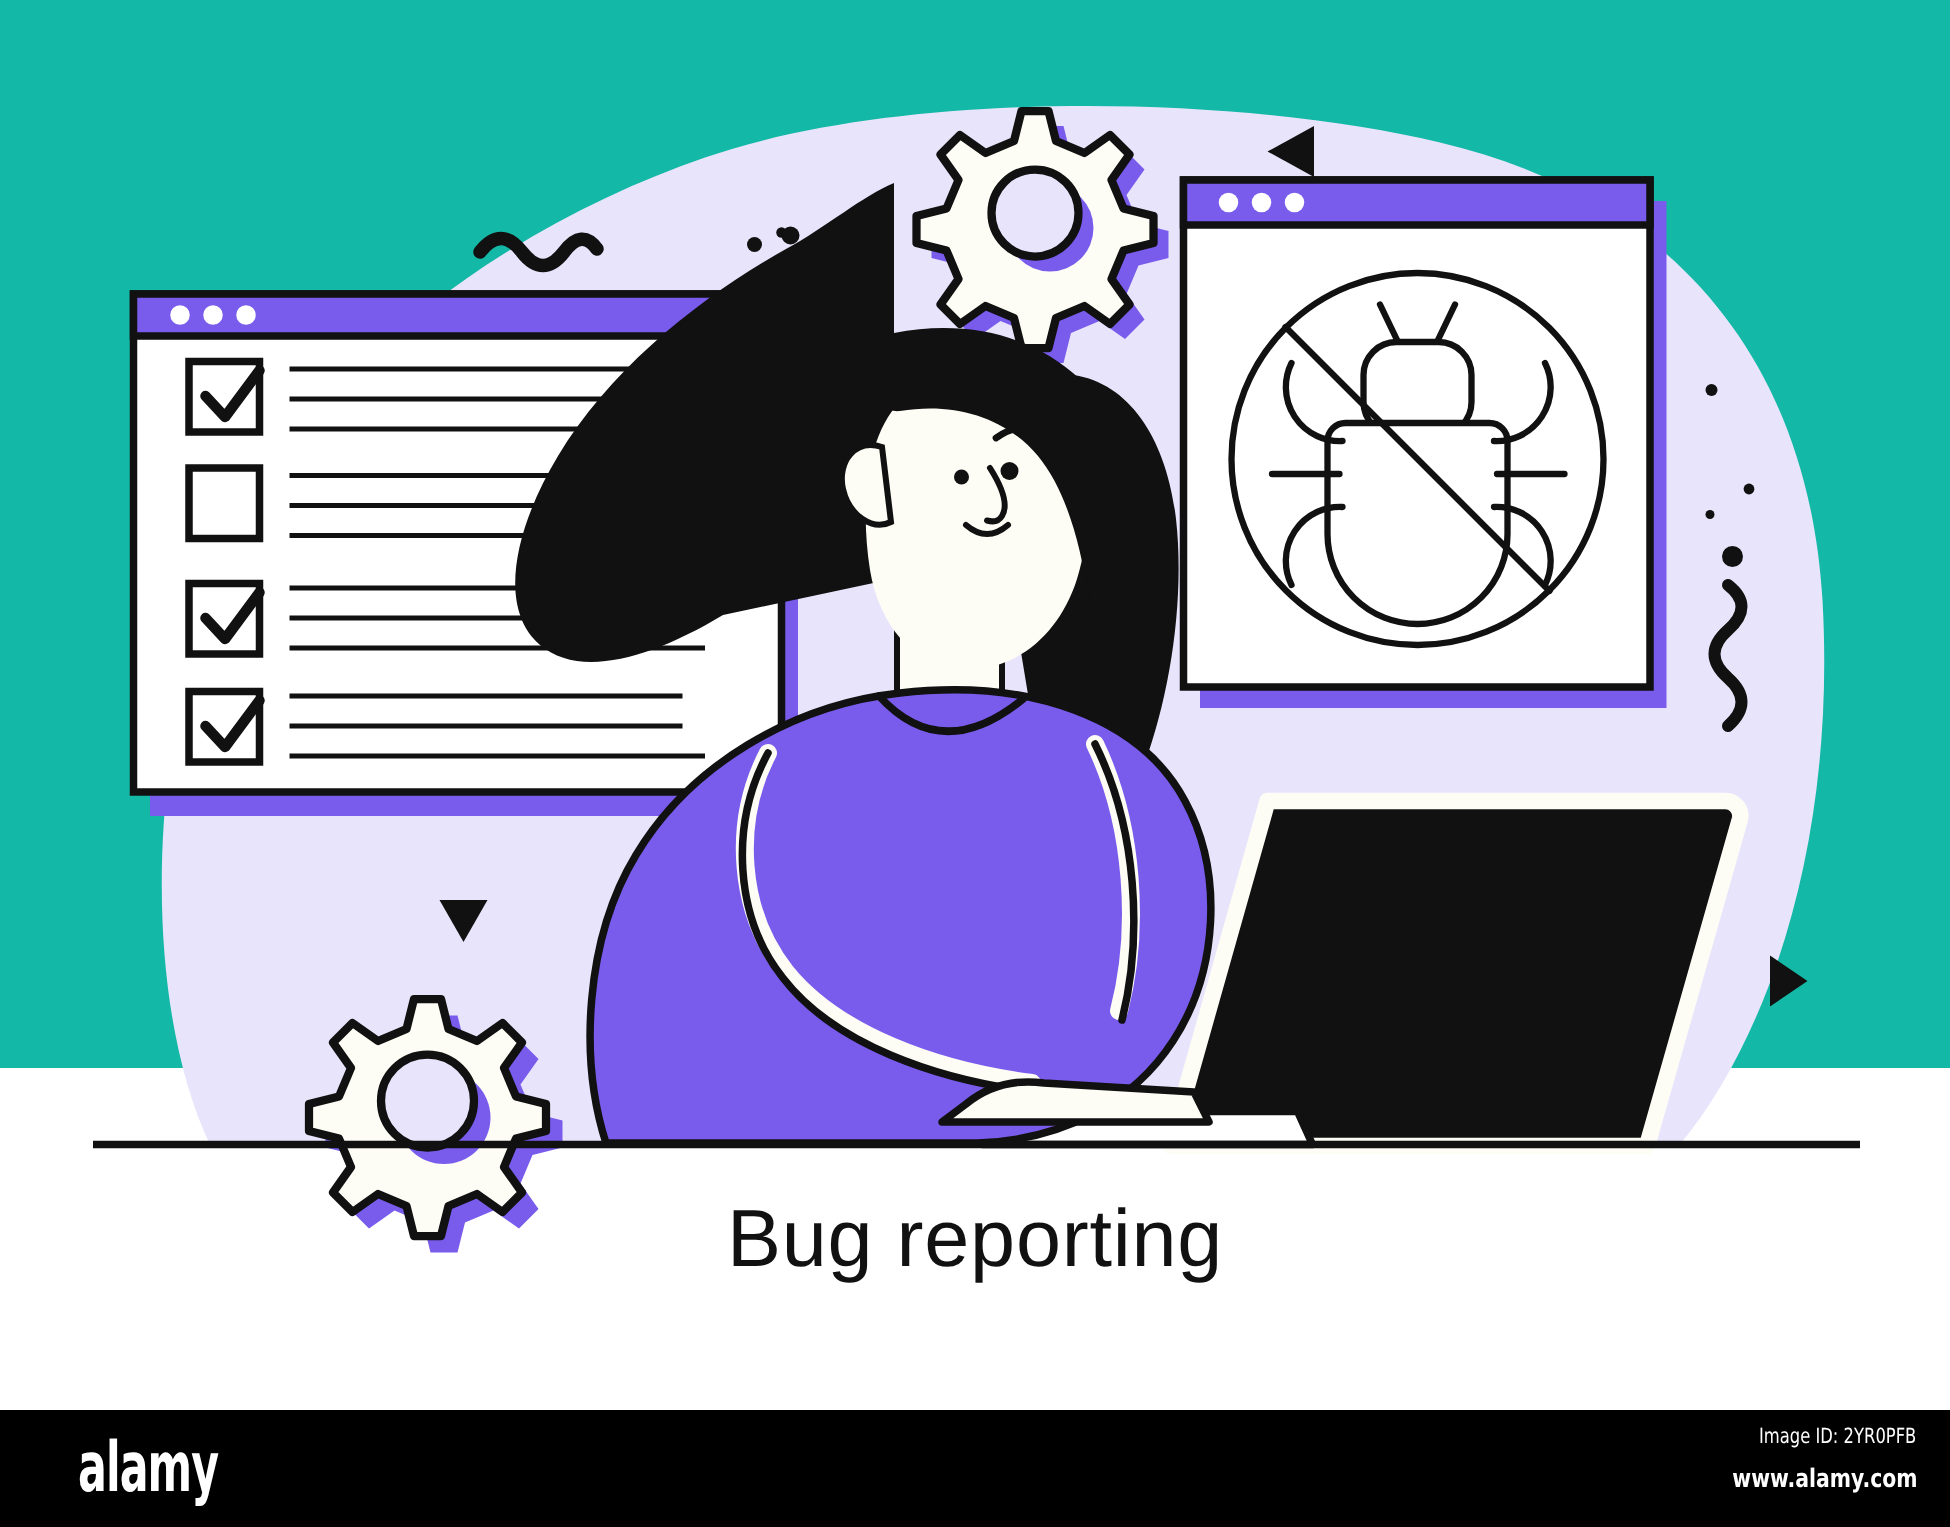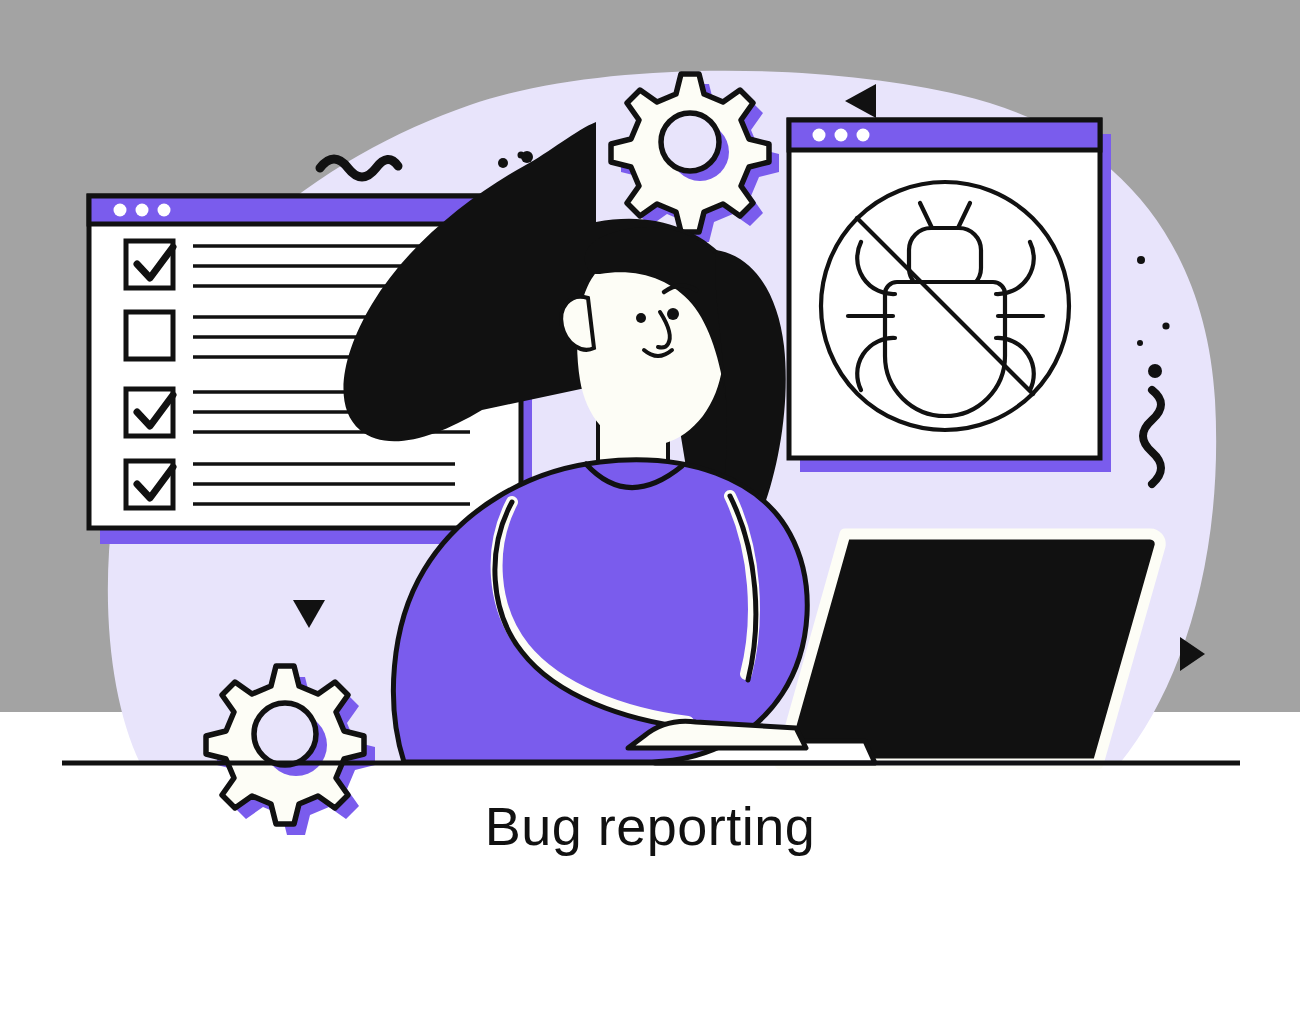--- a/index.html
+++ b/index.html
@@ -1,17 +1,17 @@
 <!DOCTYPE html>
 <html><head>
 <meta charset="utf-8">
 <style>
   html,body{margin:0;padding:0;background:#ffffff;}
   body{width:1300px;height:1018px;font-family:"Liberation Sans",sans-serif;overflow:hidden;}
-  #stage{position:relative;width:1300px;height:712px;background:#a3a3a3;}
+  #stage{position:relative;width:1300px;height:712px;background:#14b8a6;}
   #art{position:absolute;left:0;top:0;width:1300px;height:940px;}
   #footer{
     position:absolute;left:0;top:940px;width:1300px;height:78px;
     background:#000000;color:#ffffff;
   }
   #logo{
     position:absolute;left:52px;top:12px;
     font-family:"DejaVu Sans",sans-serif;
     font-weight:700;font-size:46px;line-height:52px;letter-spacing:-1px;
     color:#ffffff;transform:scaleX(.62);transform-origin:left top;
@@ -232,14 +232,19 @@
       <path d="M 730 496 c 28 56 32 128 18 184" fill="none" stroke="#111111" stroke-width="5" stroke-linecap="round"></path>
 
       <path d="M 644 736 q 22 -18 52 -14 l 100 6 l 10 20 h -178 z" fill="#fdfdf6" stroke="#111111" stroke-width="5" stroke-linejoin="round"></path>
     </g>
 
     <line x1="62" y1="763" x2="1240" y2="763" stroke="#111111" stroke-width="5"></line>
   </svg>
 
   <div id="caption">Bug reporting</div>
 
+  <div id="footer">
+    <div id="logo">alamy</div>
+    <div id="imgid">Image ID: 2YR0PFB</div>
+    <div id="site">www.alamy.com</div>
+  </div>
 
 </div>
 
 </body></html>

